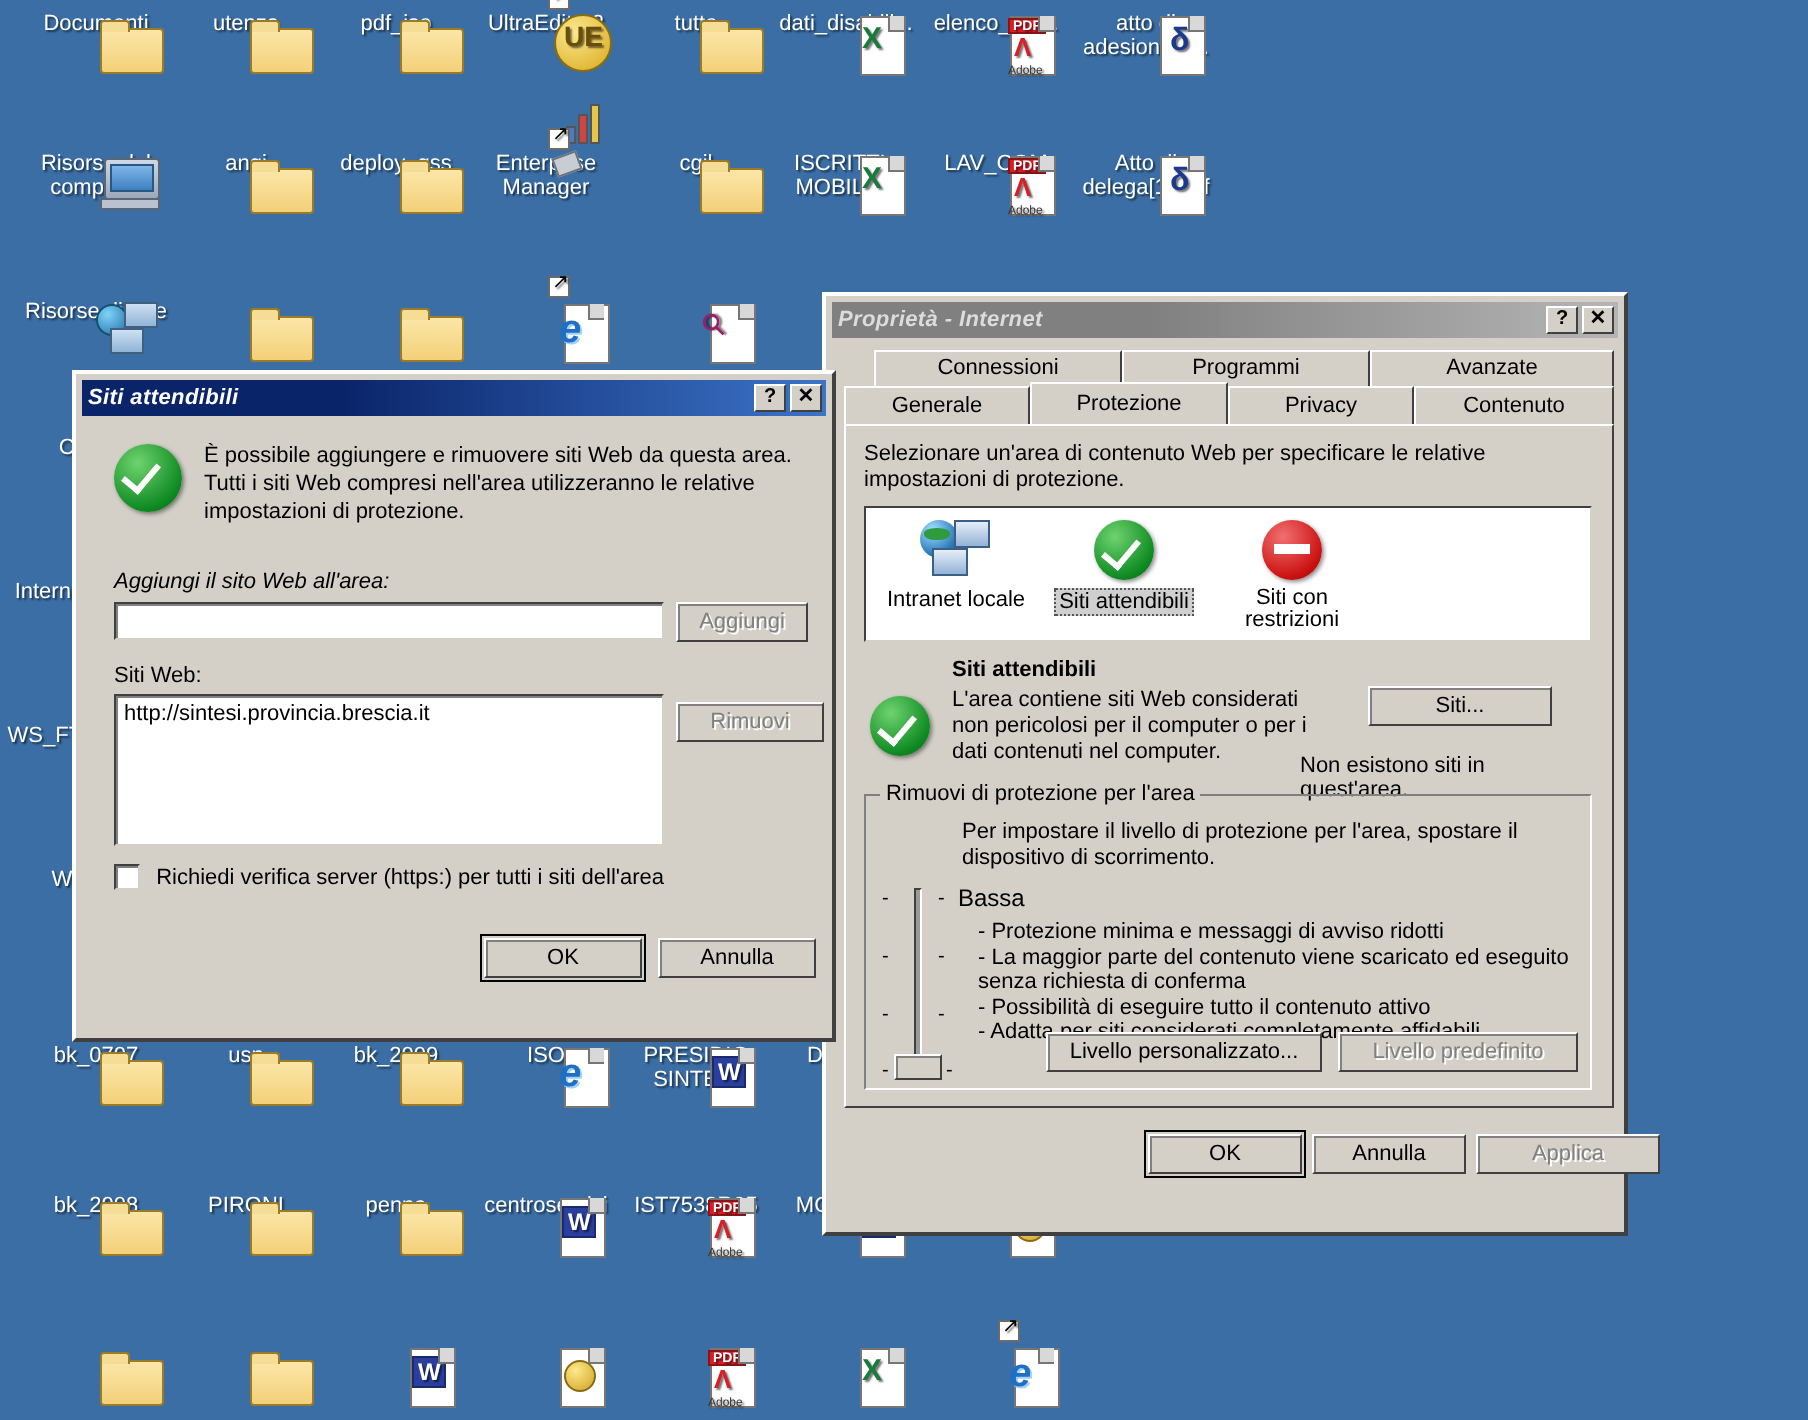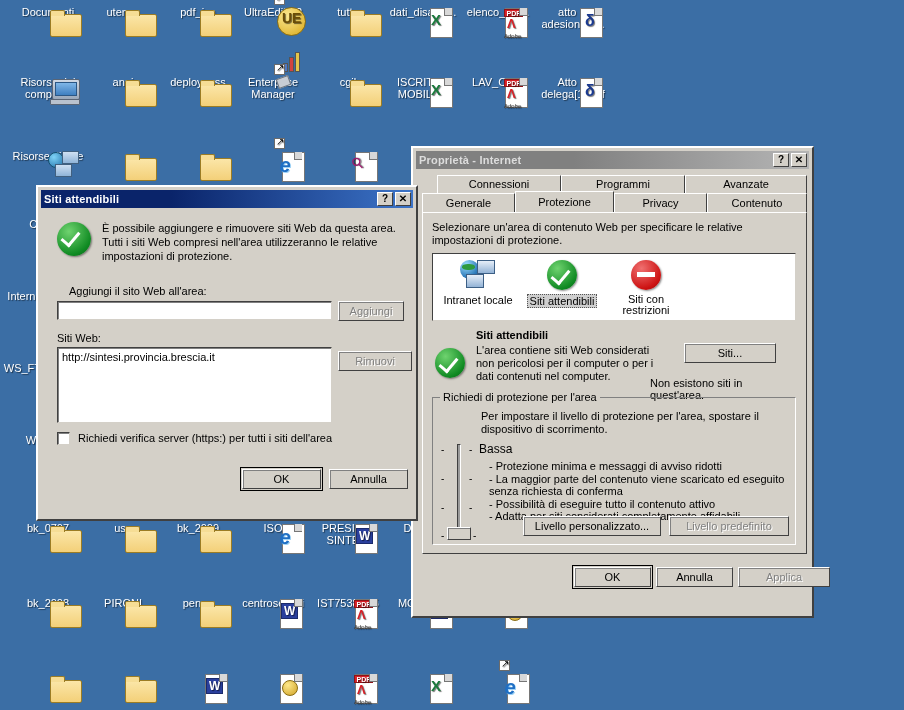--- a/index.html
+++ b/index.html
@@ -180,21 +180,21 @@
     border-bottom:2px solid #404040;
     box-shadow:1px 1px 0 #808080 inset;
   }
   .win-inner { border:1px solid #d4d0c8; height:100%; position:relative; }
   .titlebar {
     height:18px; margin:2px 2px 0 2px; display:flex; align-items:center;
     padding:0 2px 0 3px; color:#fff; font-weight:bold; font-size:11px;
   }
   .tb-active  { background:linear-gradient(90deg,#0a246a 0%,#0a246a 35%,#3c74c8 100%); }
   .tb-inactive{ background:linear-gradient(90deg,#808080 0%,#808080 40%,#b5b5b5 100%); color:#dcdcdc; }
-  .tb-title { flex:1; letter-spacing:.2px; white-space:nowrap; overflow:hidden; }
+  .tb-title { flex:1; letter-spacing:.2px; white-space:nowrap; overflow:hidden;font-style:italic; }
   .tb-btns { display:flex; gap:2px; }
   .tb-btn {
     width:16px; height:14px; background:#d4d0c8;
     border-top:1px solid #fff; border-left:1px solid #fff;
     border-right:1px solid #404040; border-bottom:1px solid #404040;
     color:#000; font-size:10px; font-weight:bold; line-height:12px; text-align:center;
     font-family:"Liberation Sans", sans-serif; cursor:default;
   }
 
   
@@ -438,21 +438,21 @@
 
       <div style="position:absolute; left:9px; top:116px; width:364px; height:60px;">
         <div class="circ-check" style="position:absolute; left:3px; top:19px;"></div>
         <div style="position:absolute; left:44px; top:0px; font-weight:bold;">Siti attendibili</div>
         <div style="position:absolute; left:44px; top:15px; width:185px; line-height:13px;">L'area contiene siti Web considerati non pericolosi per il computer o per i dati contenuti nel computer.</div>
         <div class="btn" style="position:absolute; left:252px; top:14px; width:92px;">Siti...</div>
         <div style="position:absolute; left:218px; top:48px;">Non esistono siti in quest'area.</div>
       </div>
 
       <div class="groupbox" style="position:absolute; left:9px; top:184px; width:364px; height:148px;">
-        <span class="gb-title">Richiedi di protezione per l'area</span>
+        <span class="gb-title">Rimuovi di protezione per l'area</span>
 
         <div style="position:absolute; left:48px; top:12px; width:300px; line-height:13px;">Per impostare il livello di protezione per l'area, spostare il dispositivo di scorrimento.</div>
 
         <div style="position:absolute; left:6px; top:46px; width:40px; height:102px;">
           <div class="slider-track"></div>
           <div class="tickrow" style="left:2px; top:2px;">-</div>
           <div class="tickrow" style="left:2px; top:31px;">-</div>
           <div class="tickrow" style="left:2px; top:60px;">-</div>
           <div class="tickrow" style="left:2px; top:88px;">-</div>
           <div class="tickrow" style="left:30px; top:2px;">-</div>
@@ -489,21 +489,21 @@
       <span class="tb-title">Siti attendibili</span>
       <span class="tb-btns">
         <span class="tb-btn">?</span>
         <span class="tb-btn">✕</span>
       </span>
     </div>
 
     <div class="circ-check" style="position:absolute; left:18px; top:34px; width:34px; height:34px;"></div>
     <div style="position:absolute; left:63px; top:33px; width:300px; line-height:14px;">È possibile aggiungere e rimuovere siti Web da questa area. Tutti i siti Web compresi nell'area utilizzeranno le relative impostazioni di protezione.</div>
 
-    <div style="position:absolute; left:30px; top:97px;">Aggiungi il sito Web all'area:</div>
+    <div style="position:absolute; left:18px; top:97px;font-style:italic;">Aggiungi il sito Web all'area:</div>
 
     <div class="tfield" style="position:absolute; left:18px; top:113px; width:275px; height:19px;" placeholder=""></div>
     <div class="btn disabled" style="position:absolute; left:299px; top:113px; width:66px;">Aggiungi</div>
 
     <div style="position:absolute; left:18px; top:144px;">Siti Web:</div>
 
     <div class="tfield" style="position:absolute; left:18px; top:159px; width:275px; height:76px; padding:3px 4px;">
       <div>http://sintesi.provincia.brescia.it</div>
     </div>
     <div class="btn disabled" style="position:absolute; left:299px; top:163px; width:74px;">Rimuovi</div>

